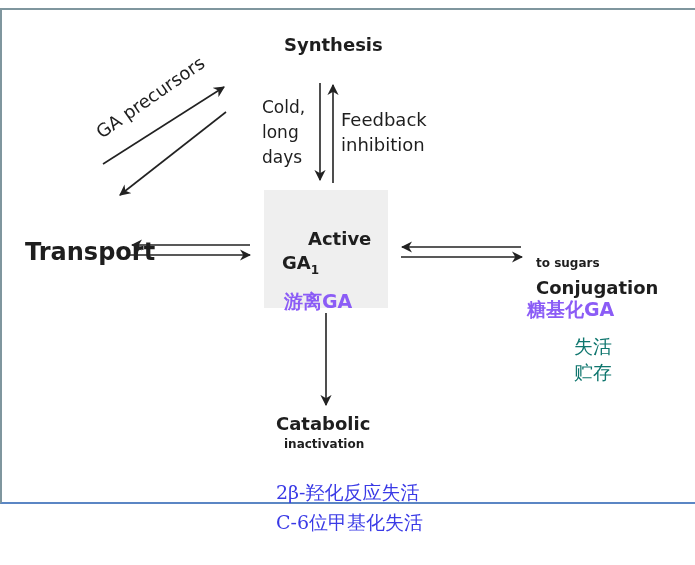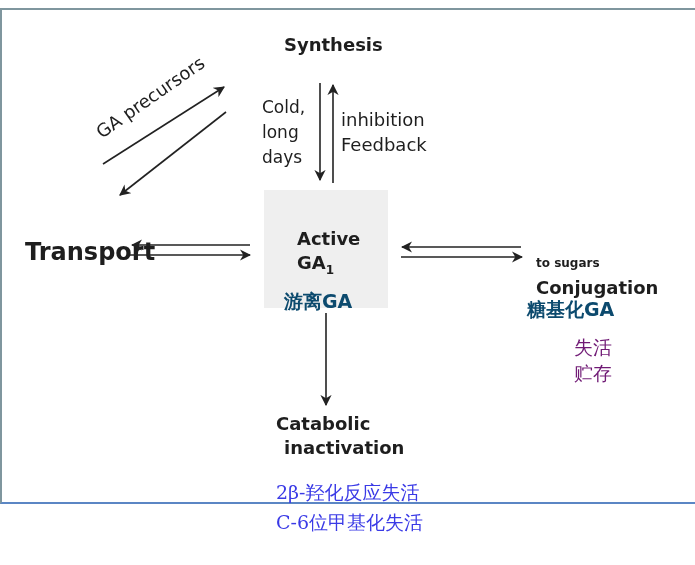--- a/index.html
+++ b/index.html
@@ -9,59 +9,59 @@
     border-top: 2px solid #7f969e; border-left: 2px solid #7f969e;
     border-bottom: 2px solid #5b86c4; box-sizing: border-box;
   }
   .lbl { position: absolute; color: #1e1e1e; white-space: nowrap; }
   .bold { font-weight: bold; }
   .center-box {
     position: absolute; left: 264px; top: 190px; width: 124px; height: 118px;
     background: #efefef;
   }
   svg.arrows { position: absolute; left: 0; top: 0; width: 695px; height: 565px; pointer-events: none; }
-  .blue { color: #0c4a6e; }
-  .purple { color: #701a75; }
+  .blue { color: #8b5cf6; }
+  .purple { color: #0f766e; font-family: Liberation Serif, serif; }
   .annot { color: #3a3ae6; font-family: "DejaVu Serif", serif; font-size: 19px; line-height: 30px; }
 </style>
 </head>
 <body>
 
 <div class="frame"></div>
 
 <div class="center-box"></div>
-<div class="lbl bold" style="left:297px; top:228px; font-size:18px;">Active</div>
-<div class="lbl bold" style="left:297px; top:252px; font-size:18px;"><span>GA</span><sub style="font-size:12px;">1</sub></div>
+<div class="lbl bold" style="left:308px; top:228px; font-size:18px;">Active</div>
+<div class="lbl bold" style="left:282px; top:252px; font-size:18px;"><span>GA</span><sub style="font-size:12px;">1</sub></div>
 <div class="lbl bold blue" style="left:284px; top:289px; font-size:19px;">游离GA</div>
 
 <div class="lbl bold" style="left:284px; top:34px; font-size:18px;">Synthesis</div>
 <div class="lbl" style="left:262px; top:95px; font-size:17px; line-height:25px;">
   <div>Cold,</div>
   <div>long</div>
   <div>days</div>
 </div>
 <div class="lbl" style="left:341px; top:107px; font-size:18px; line-height:25px;">
+  <div>Feedback</div>
   <div>inhibition</div>
-  <div>Feedback</div>
 </div>
 
 <div class="lbl" style="left:92px; top:125px; font-size:18px; transform:rotate(-35deg); transform-origin:left top;">GA precursors</div>
 
 <div class="lbl bold" style="left:25px; top:238px; font-size:24px;">Transport</div>
 
 <div class="lbl bold" style="left:536px; top:233px; font-size:18px;margin-top:44px;">Conjugation</div>
 <div class="lbl bold" style="left:536px; top:256px; font-size:12px;">to sugars</div>
 <div class="lbl bold blue" style="left:527px; top:297px; font-size:19px;">糖基化GA</div>
 <div class="lbl purple" style="left:574px; top:334px; font-size:19px; line-height:26px;">
   <div>失活</div>
   <div>贮存</div>
 </div>
 
 <div class="lbl bold" style="left:276px; top:413px; font-size:18px;">Catabolic</div>
-<div class="lbl bold" style="left:284px; top:437px; font-size:18px;">inactivation</div>
+<div class="lbl bold" style="left:284px; top:437px; font-size:12px;">inactivation</div>
 
 <div class="lbl annot" style="left:276px; top:477px;">
   <div>2β-羟化反应失活</div>
   <div>C-6位甲基化失活</div>
 </div>
 
 <svg class="arrows" viewBox="0 0 695 565">
   <defs>
     <marker id="ah" viewBox="0 0 10 10" refX="9" refY="5" markerWidth="7" markerHeight="7" orient="auto-start-reverse">
       <path d="M0,0 L10,5 L0,10 L3,5 z" fill="#222"></path>

